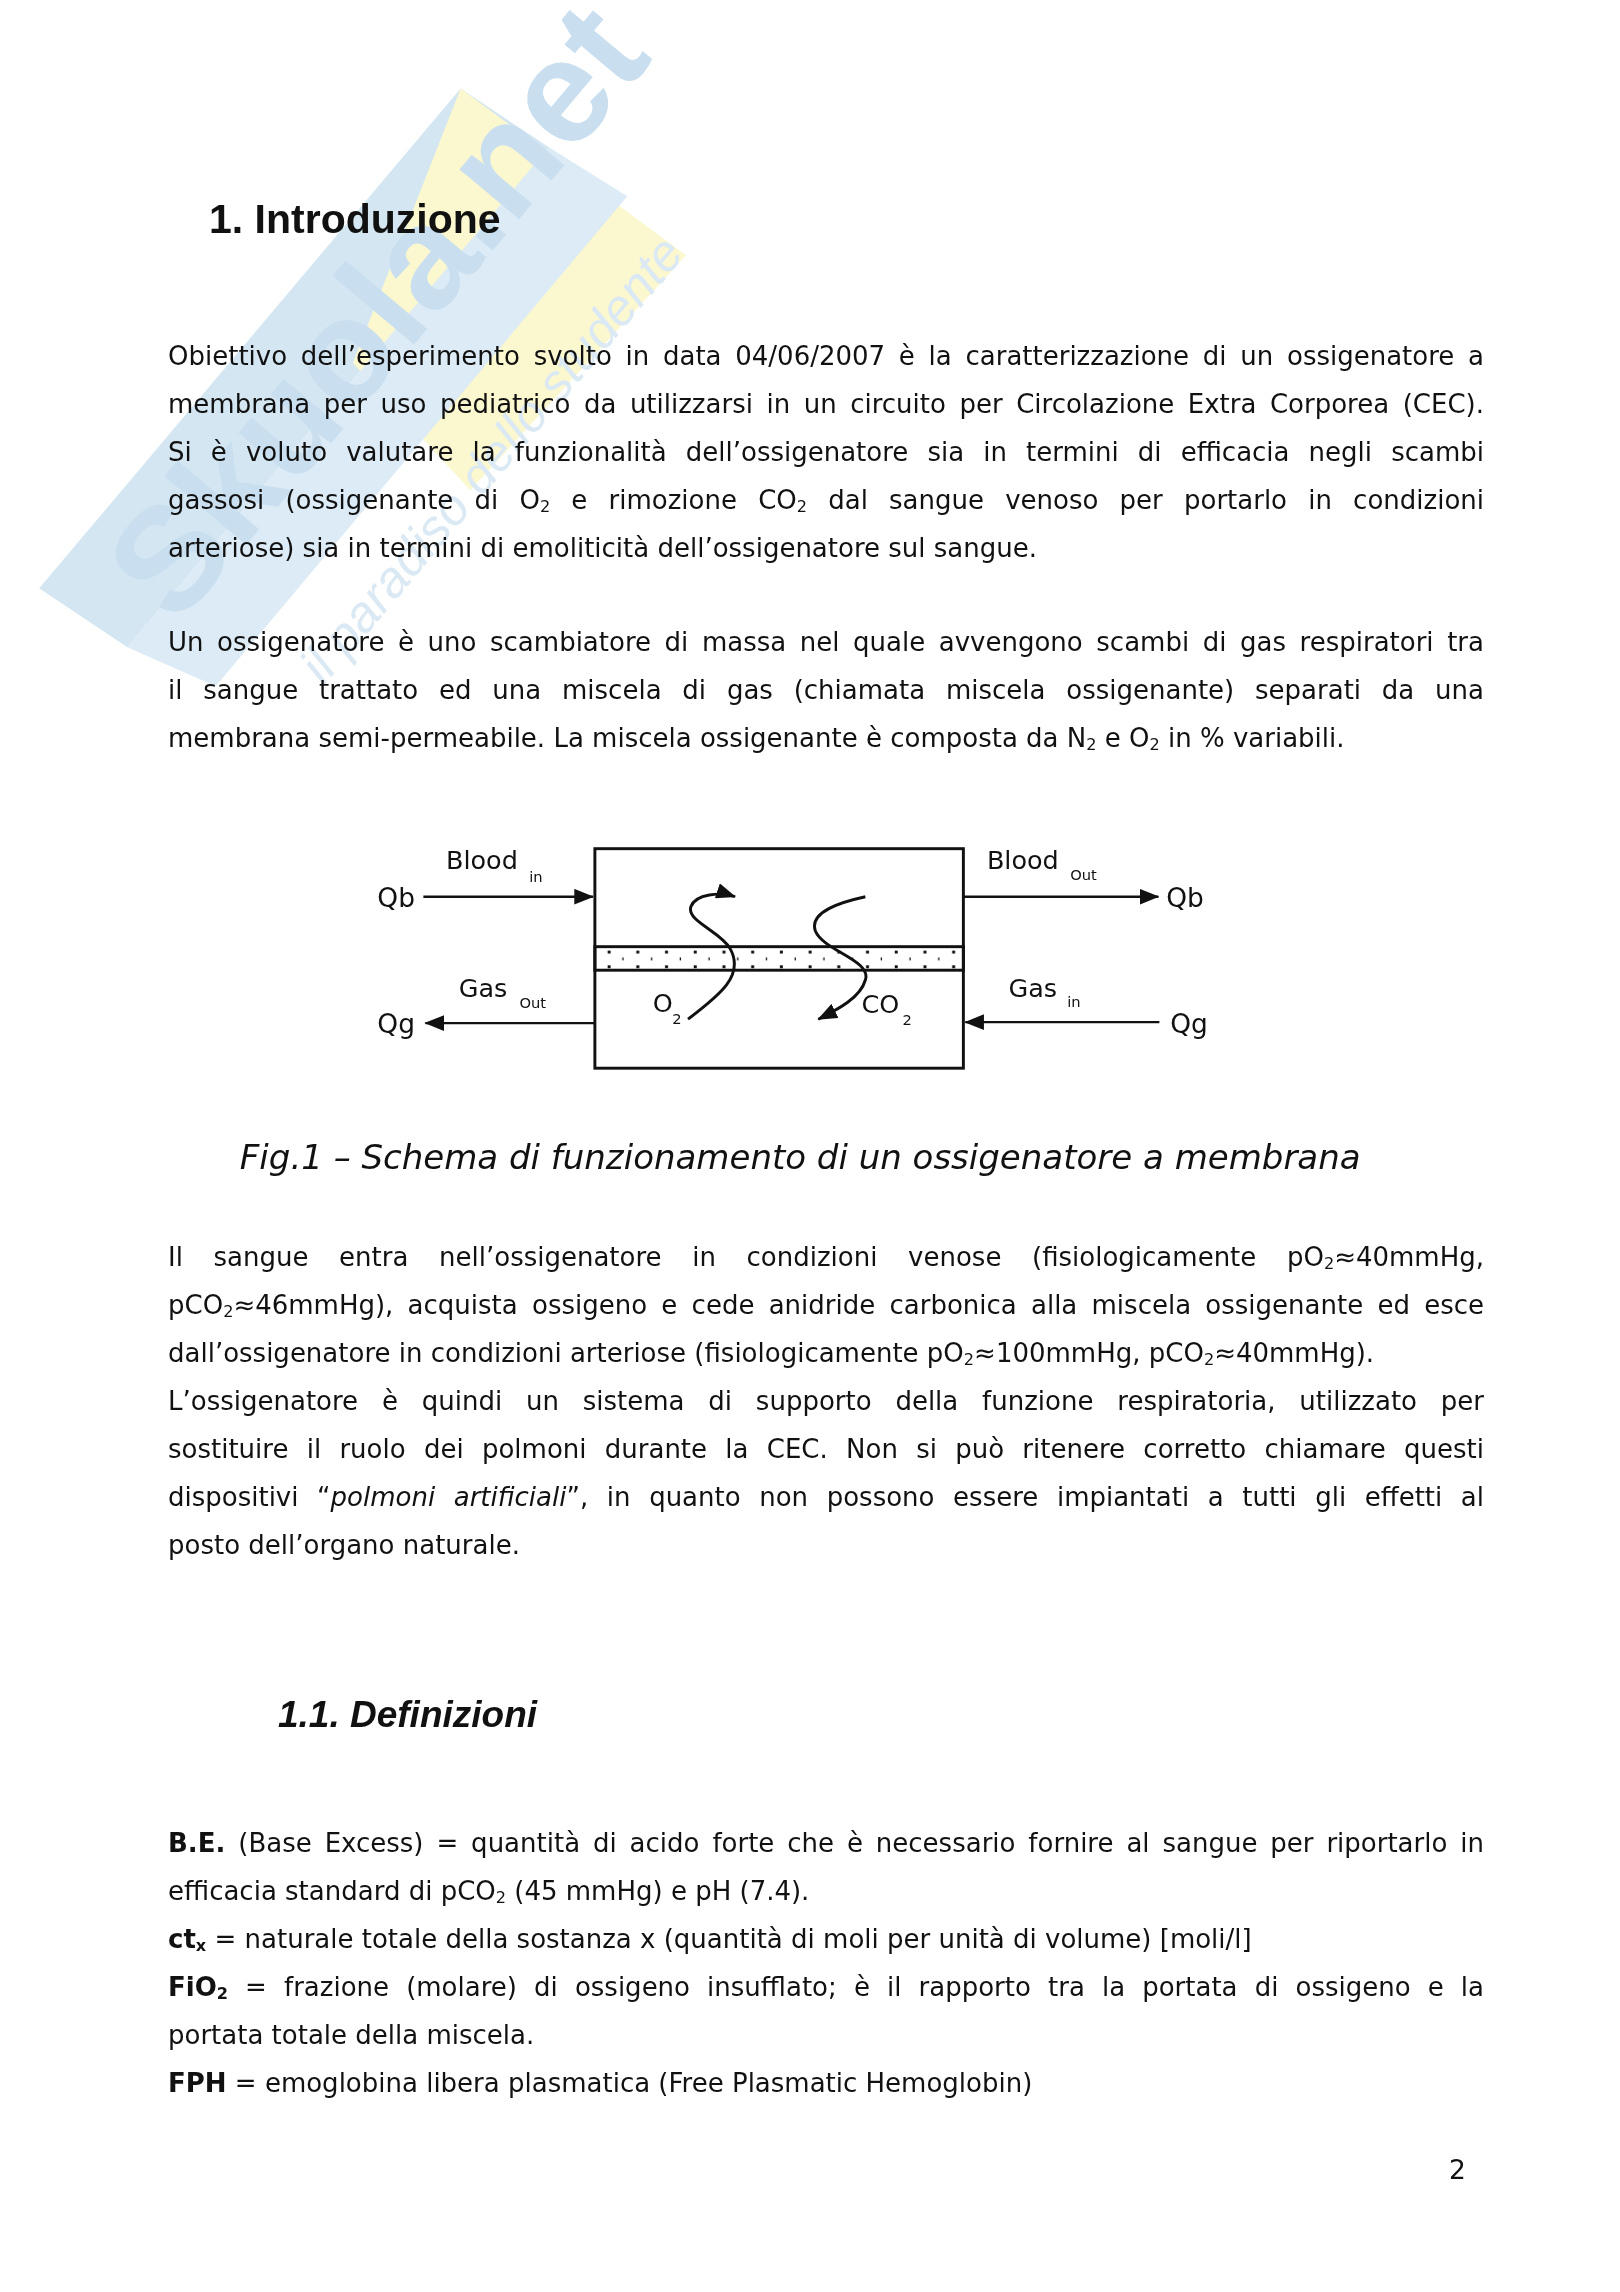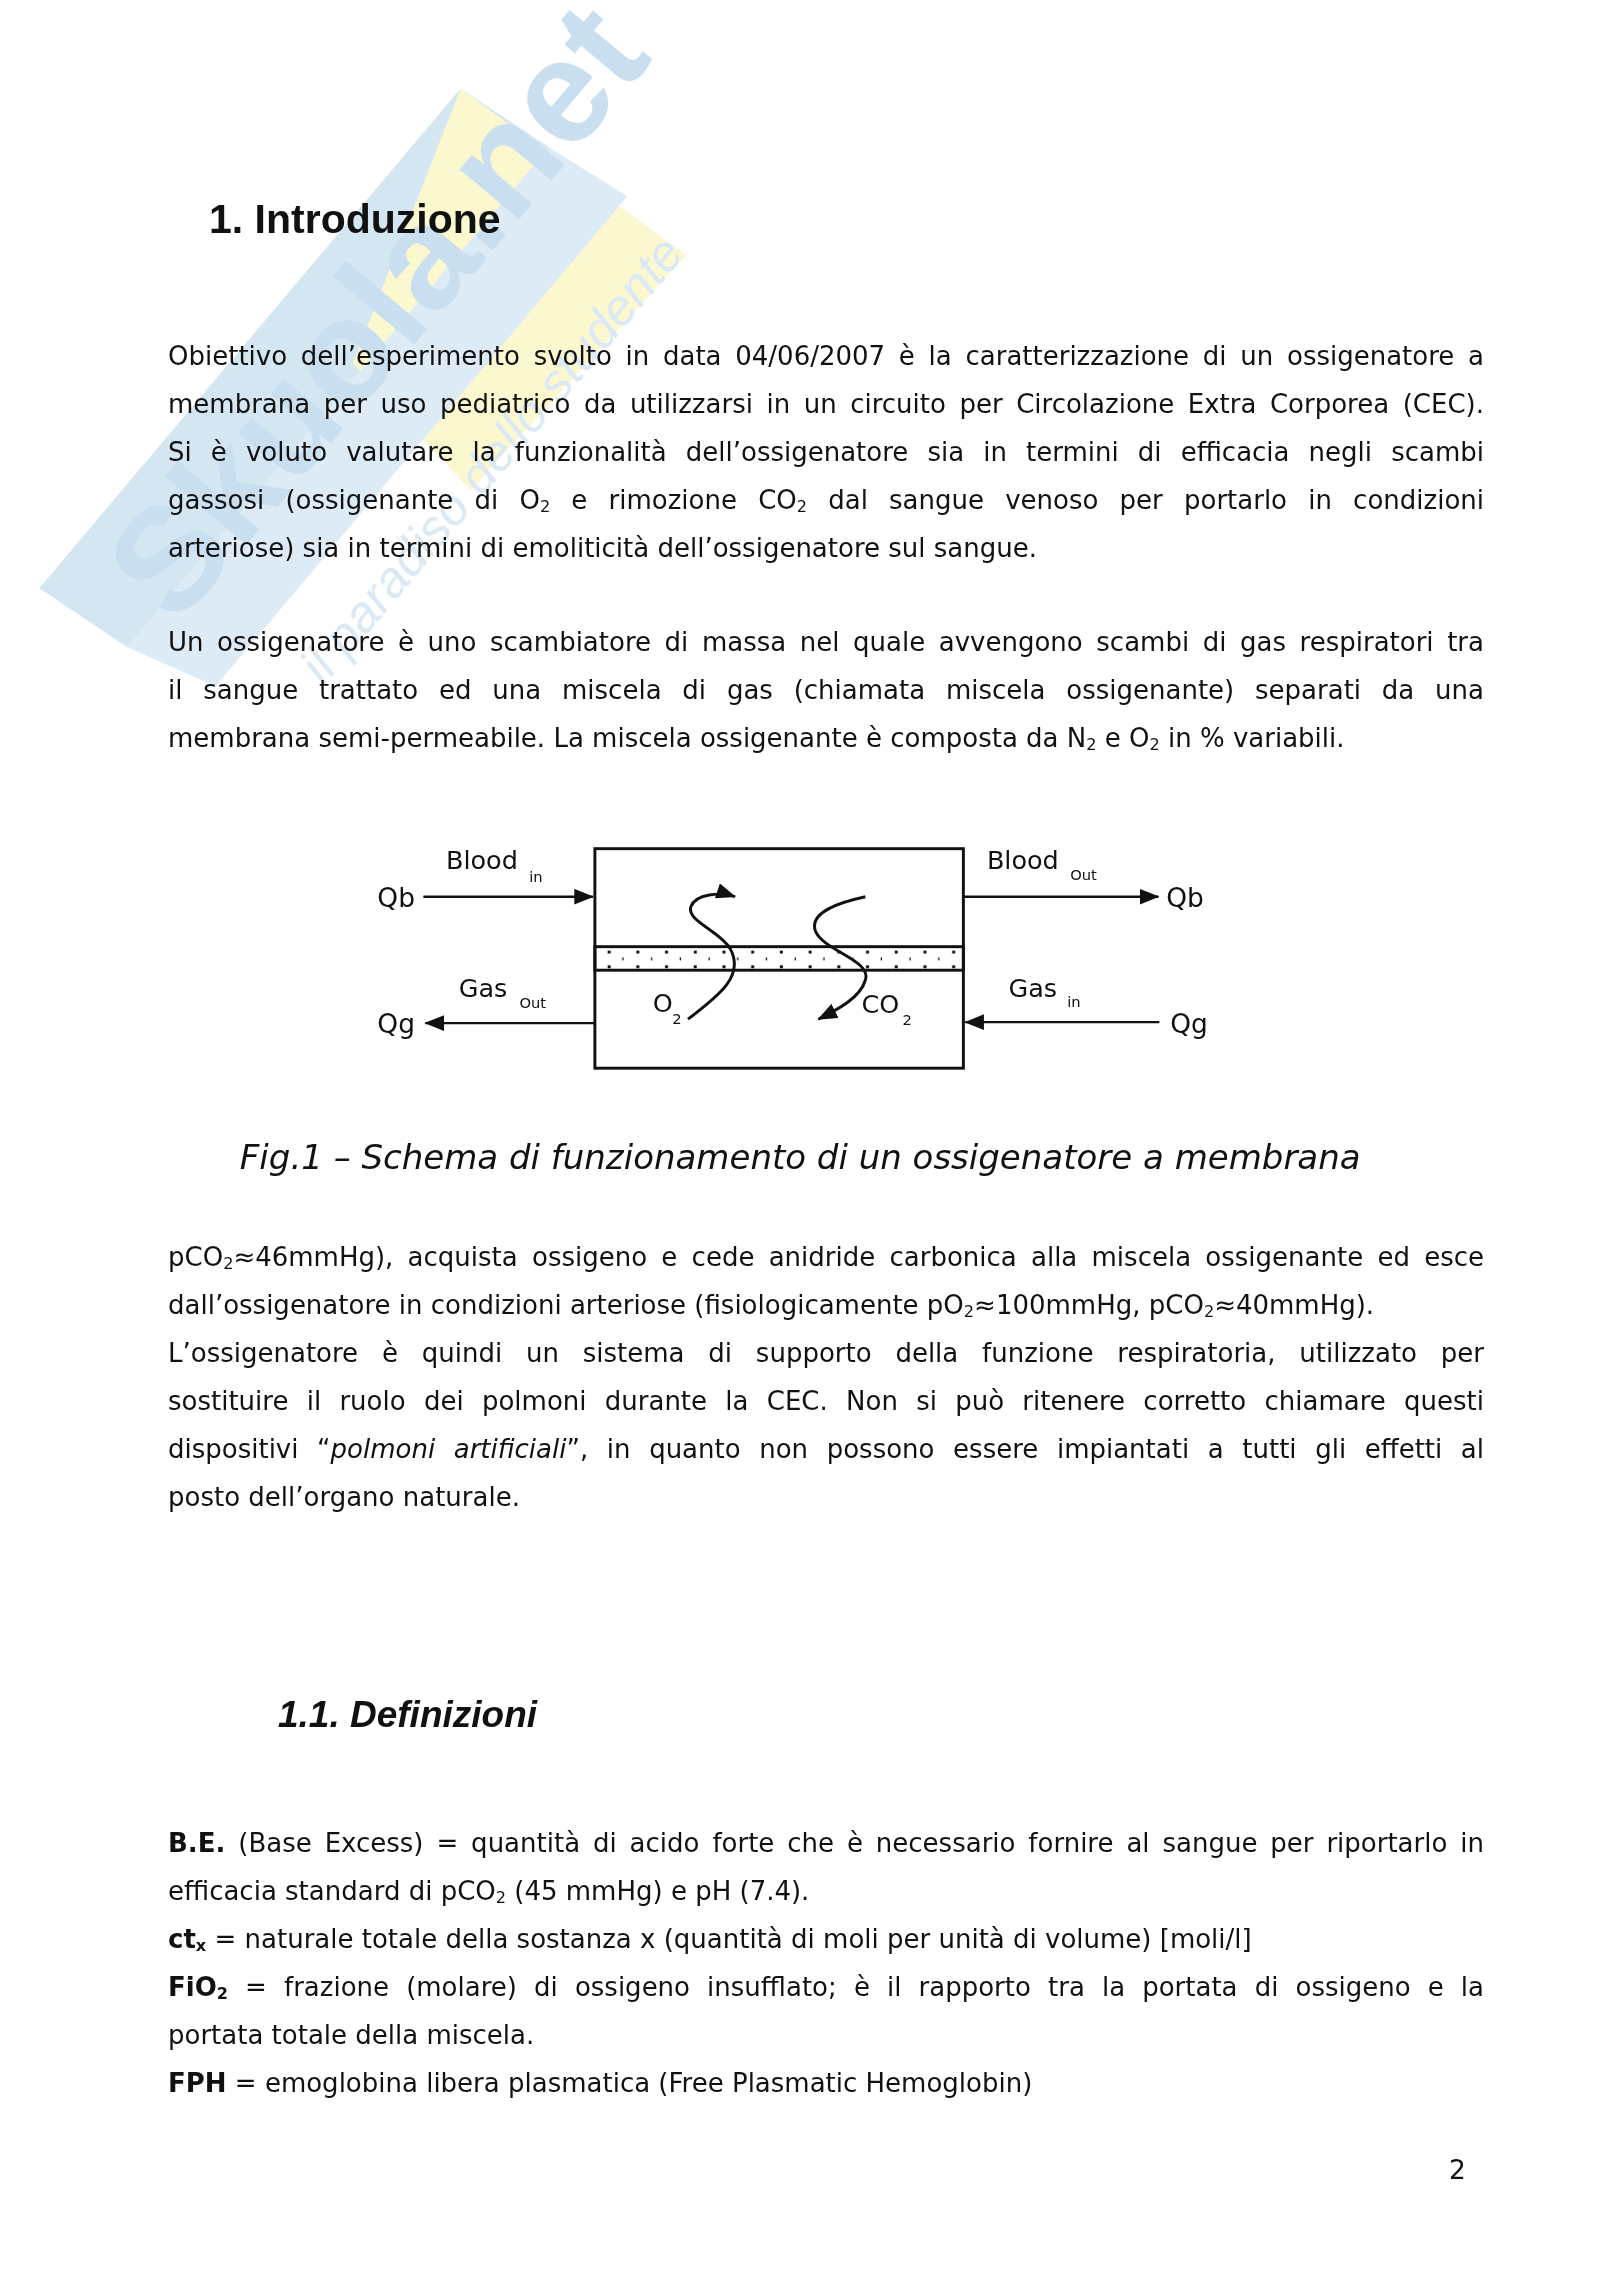--- a/index.html
+++ b/index.html
@@ -92,20 +92,21 @@
   <text x="1194" y="1054" font-size="27">Qg</text>
   <text x="666" y="1033" font-size="26">O</text>
   <text x="686" y="1045" font-size="15">2</text>
   <text x="879" y="1034" font-size="26">CO</text>
   <text x="921" y="1046" font-size="15">2</text>
 </svg>
 
 <div class="caption"><span>Fig.1 – Schema di funzionamento di un ossigenatore a membrana</span></div>
 
 <div class="para" style="top:1221px">
+  <span class="line"><span>Il sangue entra nell’ossigenatore in condizioni venose (fisiologicamente pO</span><sub>2</sub><span>≈40mmHg,</span></span>
   <span class="line"><span>pCO</span><sub>2</sub><span>≈46mmHg), acquista ossigeno e cede anidride carbonica alla miscela ossigenante ed esce</span></span>
   <span class="line last"><span>dall’ossigenatore in condizioni arteriose (fisiologicamente pO</span><sub>2</sub><span>≈100mmHg, pCO</span><sub>2</sub><span>≈40mmHg).</span></span>
   <span class="line">L’ossigenatore è quindi un sistema di supporto della funzione respiratoria, utilizzato per</span>
   <span class="line">sostituire il ruolo dei polmoni durante la CEC. Non si può ritenere corretto chiamare questi</span>
   <span class="line"><span>dispositivi “</span><span class="i">polmoni artificiali</span><span>”, in quanto non possono essere impiantati a tutti gli effetti al</span></span>
   <span class="line last">posto dell’organo naturale.</span>
 </div>
 
 <h2 class="h2">1.1. Definizioni</h2>
 

